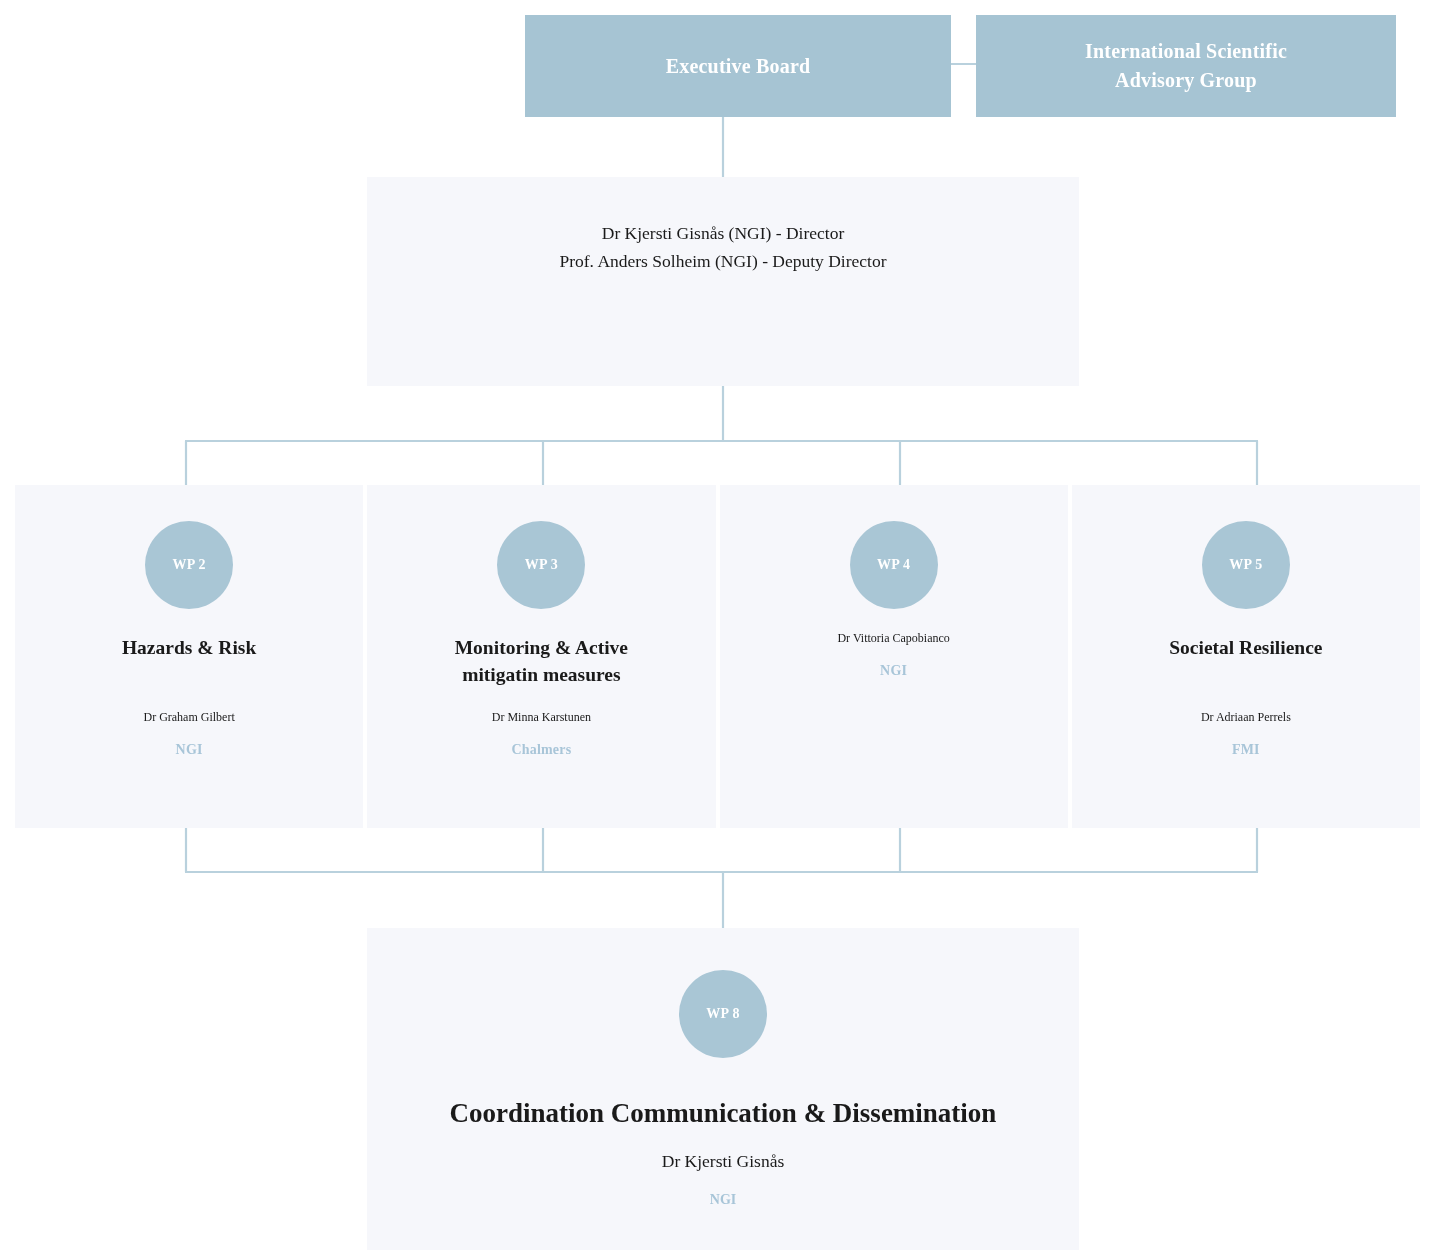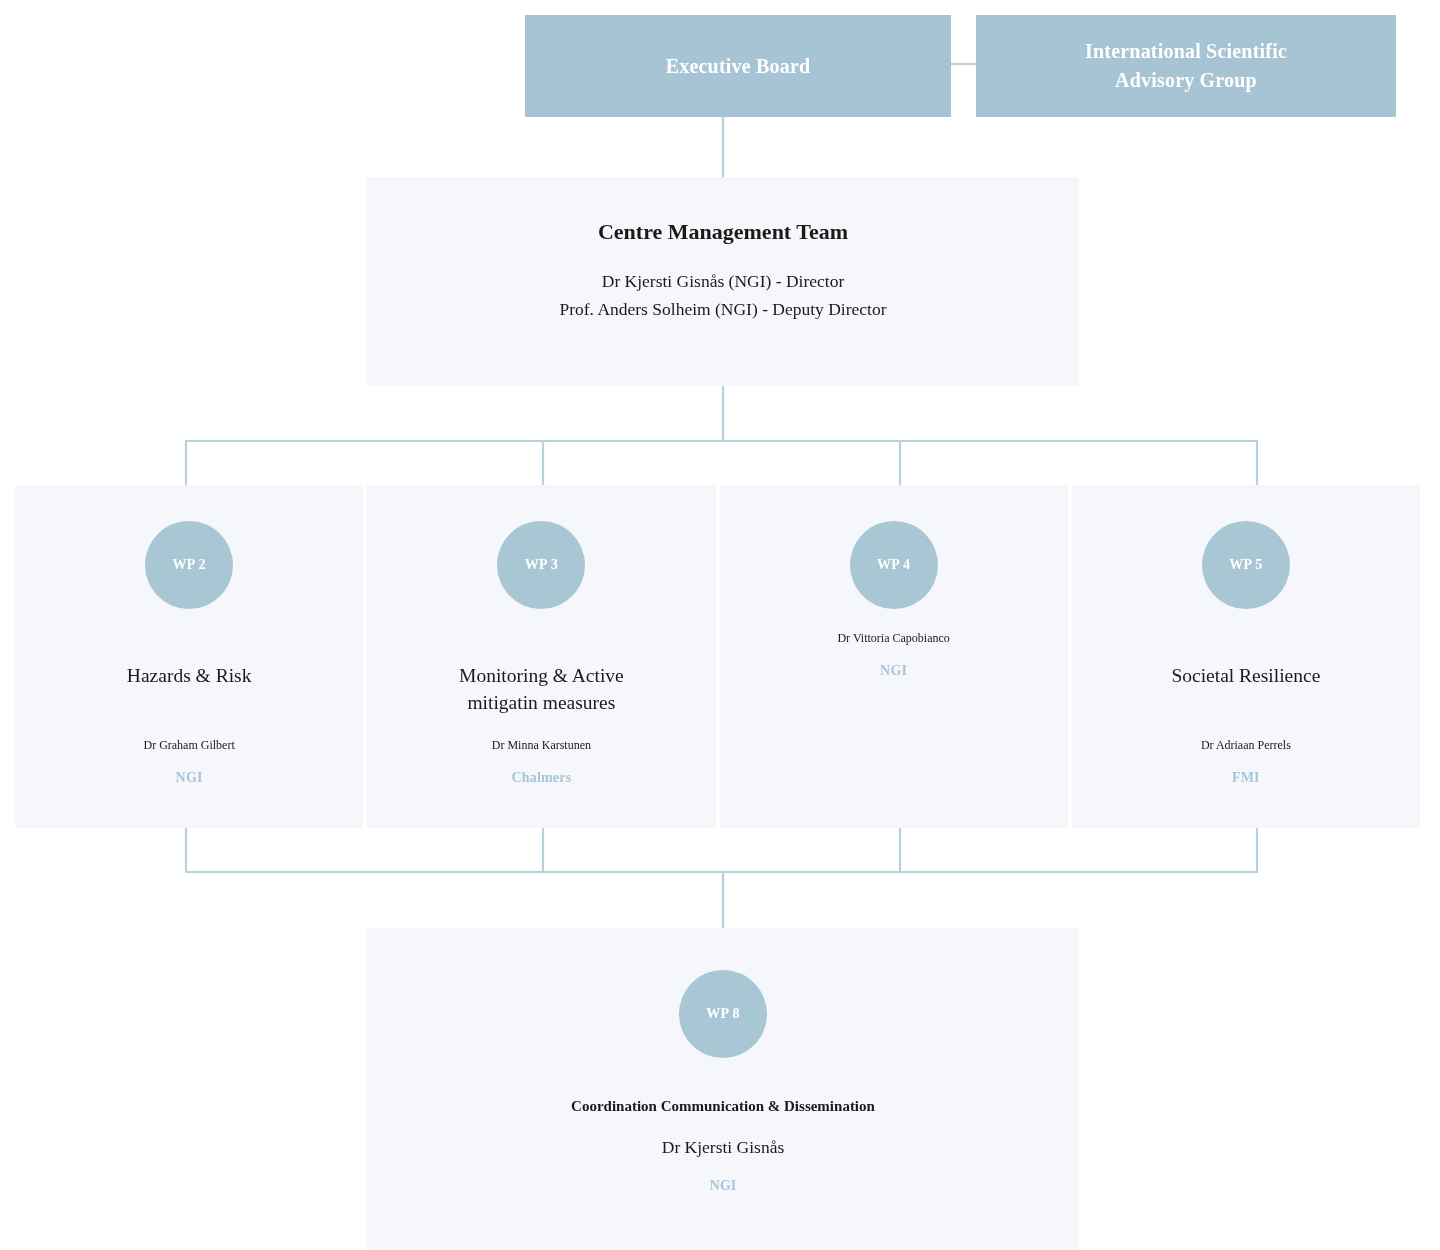--- a/index.html
+++ b/index.html
@@ -108,24 +108,24 @@
     color: #ffffff;
     font-weight: bold;
     font-size: 14px;
     display: flex;
     align-items: center;
     justify-content: center;
     margin: 0 auto;
     letter-spacing: .3px;
   }
   .wp-title {
-    font-weight: normal;
+    font-weight: bold;
     font-size: 19.5px;
     line-height: 1.36;
-    margin-top: 54px;
+    margin-top: 26px;
     padding: 0 14px;
     min-height: 53px;
   }
   .wp-lead {
     font-size: 12px;
     margin-top: 22px;
   }
   .wp-org {
     font-size: 14px;
     font-weight: bold;
@@ -143,21 +143,21 @@
     height: 322px;
     text-align: center;
     padding-top: 42px;
   }
   #wp1 .wp-circle {
     width: 88px;
     height: 88px;
   }
   .wp1-title {
     font-weight: bold;
-    font-size: 15px;
+    font-size: 27px;
     margin-top: 40px;
   }
   .wp1-lead {
     font-size: 17.5px;
     margin-top: 22px;
   }
   .wp1-org {
     font-size: 14px;
     font-weight: bold;
     color: #a8c5d8;
@@ -201,21 +201,20 @@
   </div>
 
   <div class="top-box" id="isag">
     <span class="two-line">
       <span>International Scientific</span><br>
       <span>Advisory Group</span>
     </span>
   </div>
 
   <div class="panel" id="cmt">
-    <div class="cmt-title">Centre Management Team</div>
     <div class="cmt-line">Dr Kjersti Gisnås (NGI) - Director</div>
     <div class="cmt-line">Prof. Anders Solheim (NGI) - Deputy Director</div>
   </div>
 
   <div id="wp-row">
 
     <div class="wp-card">
       <div class="wp-circle">
         <span>WP 2</span>
       </div>

